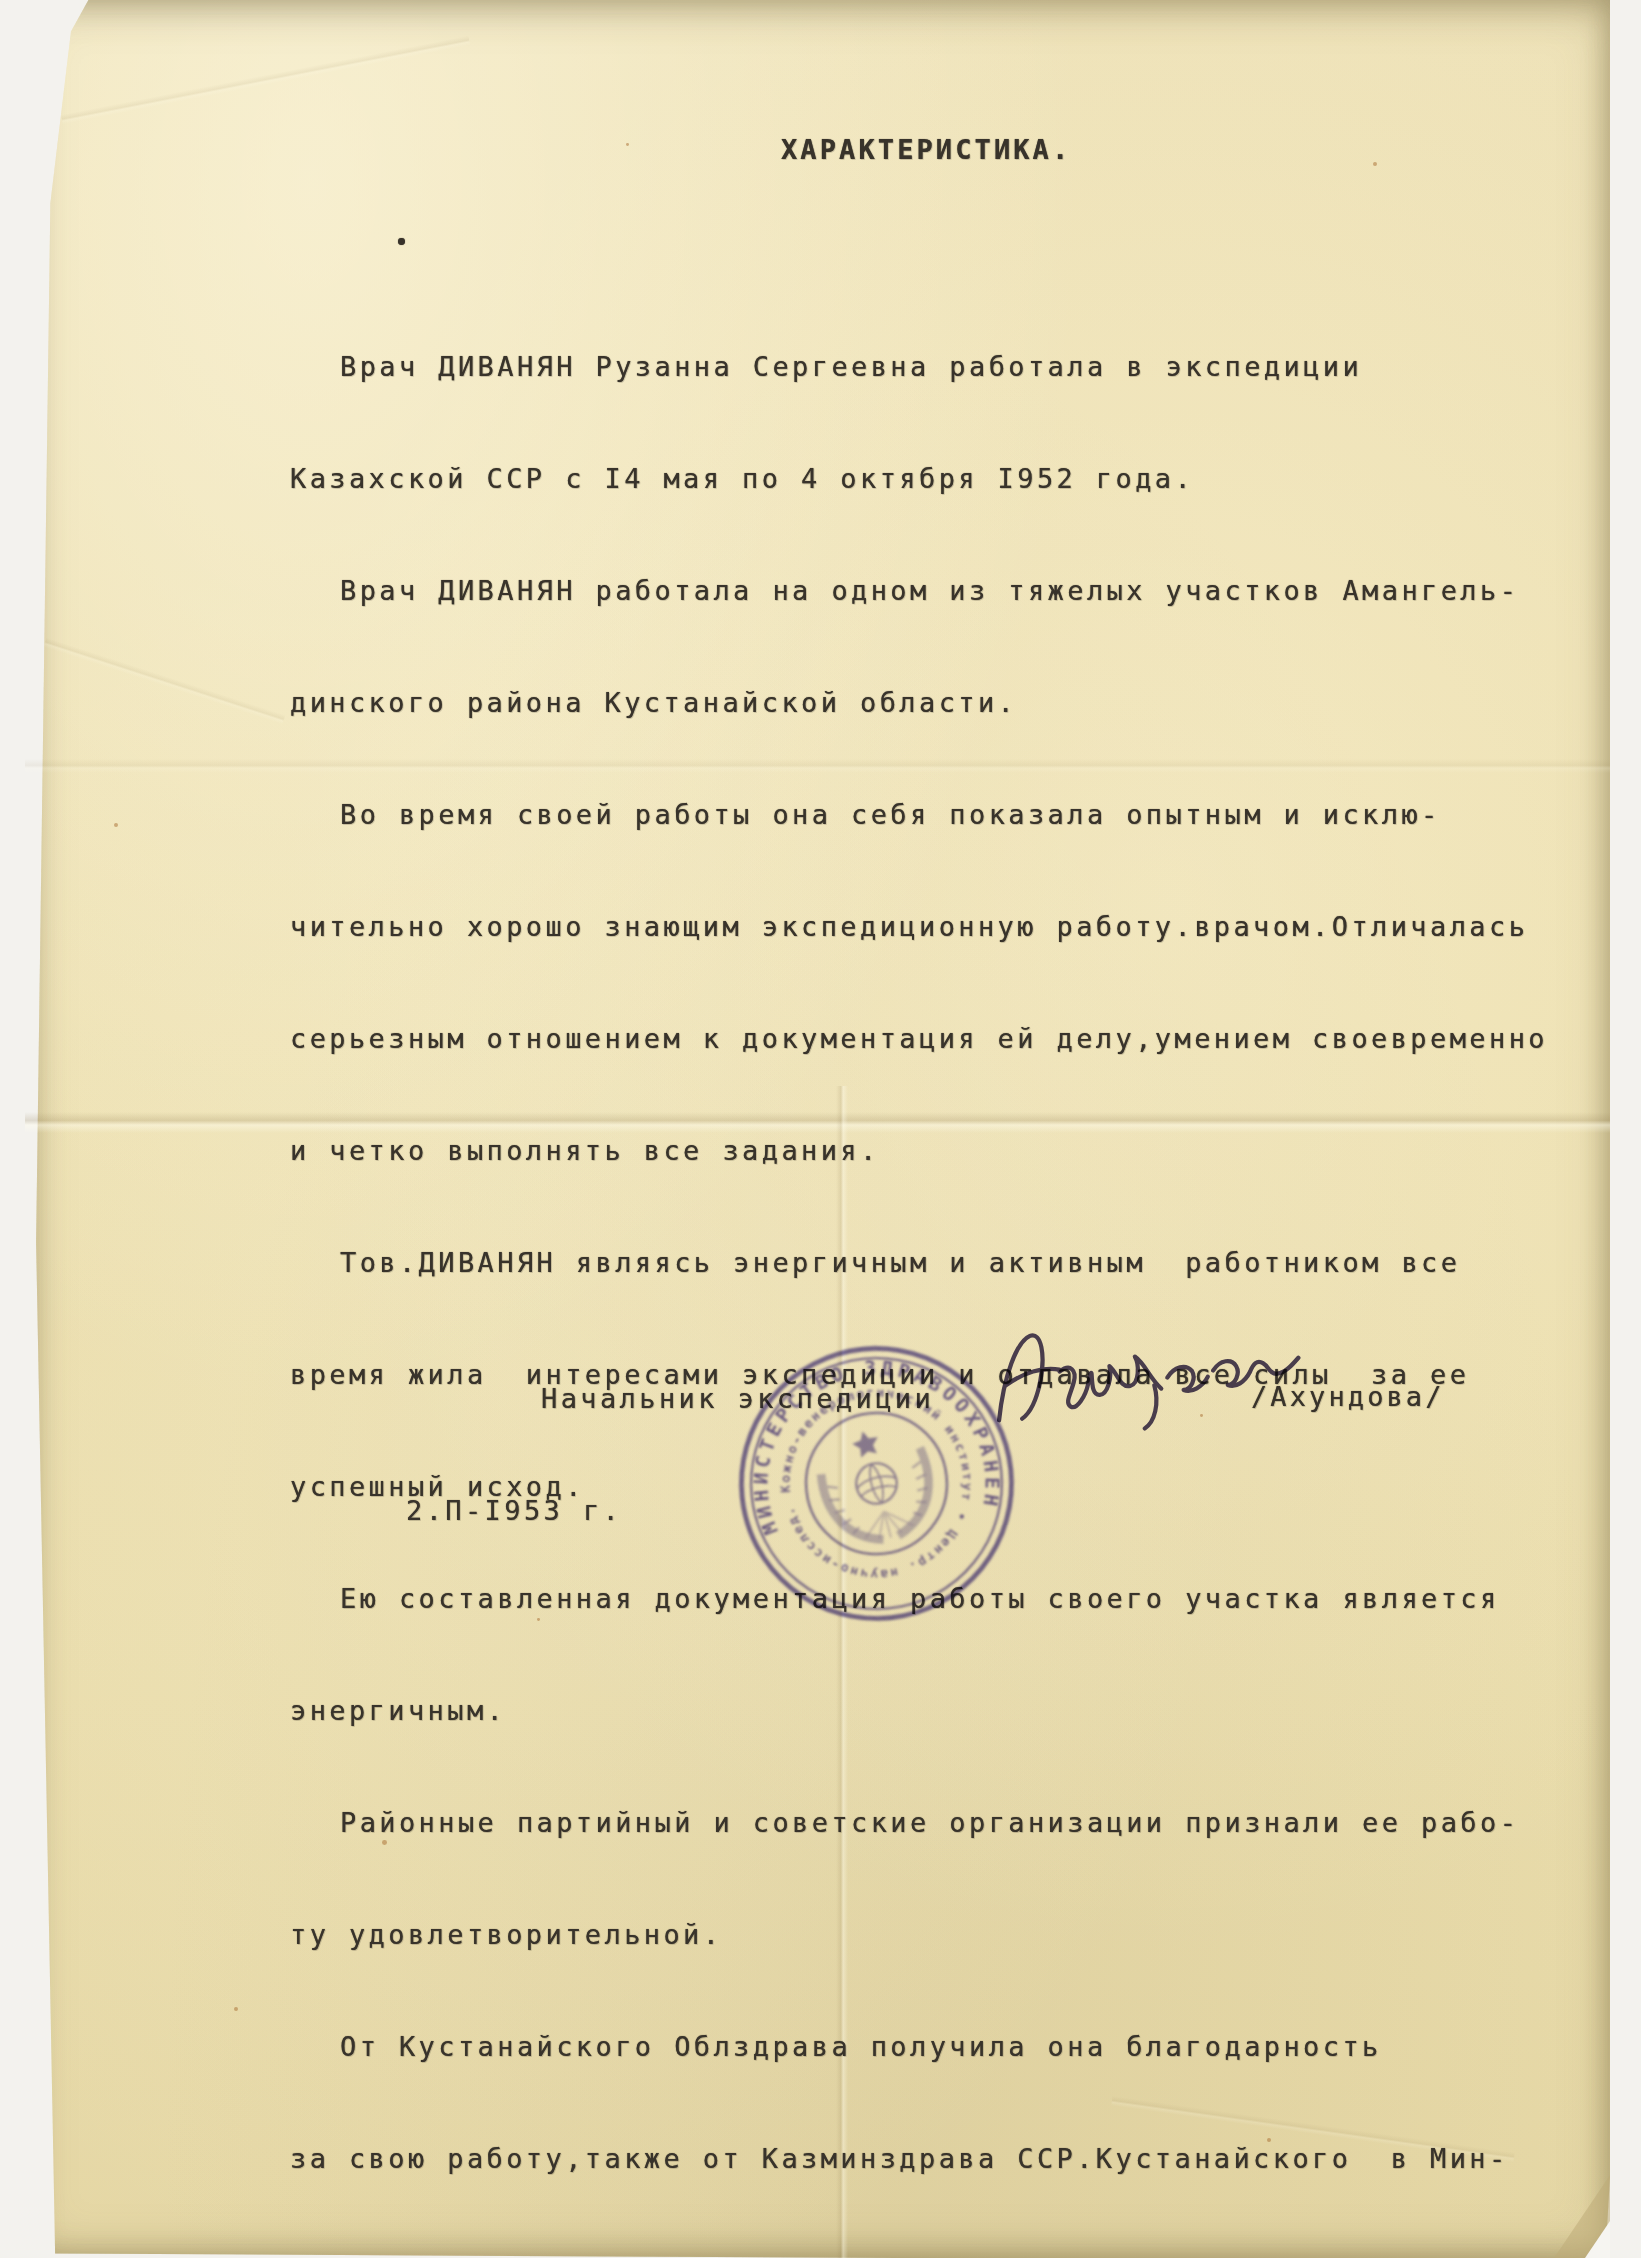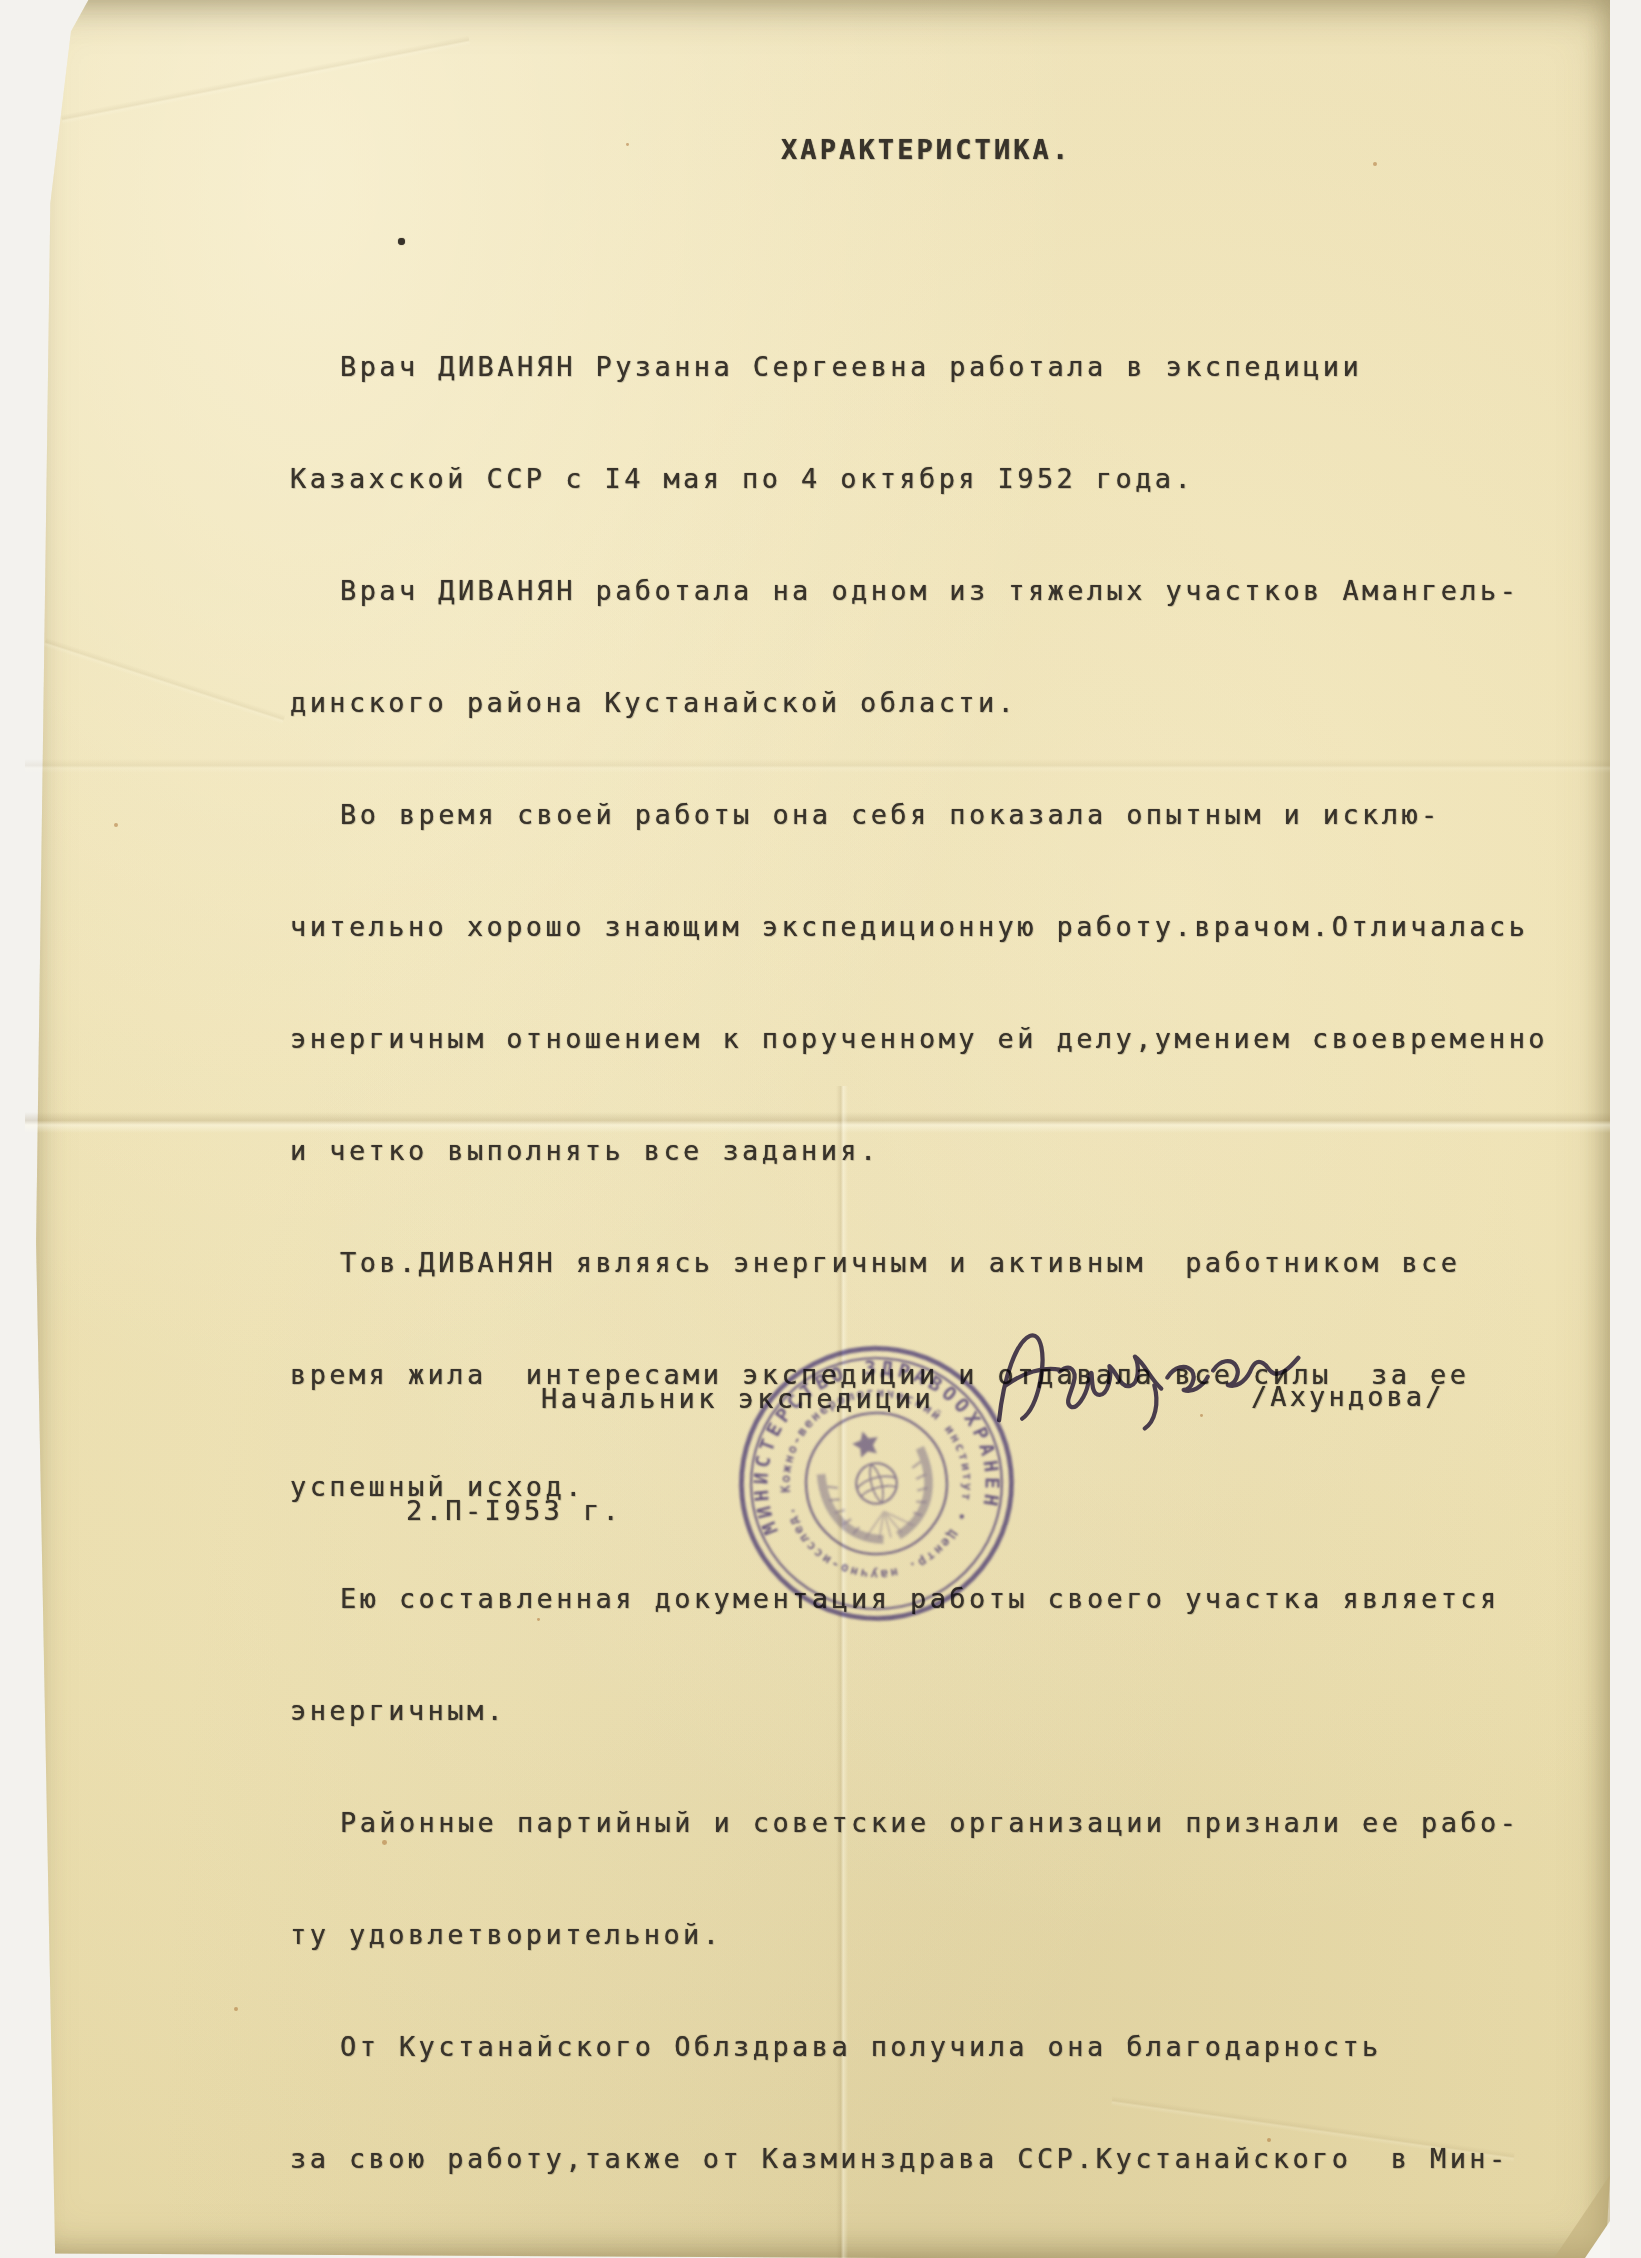--- a/index.html
+++ b/index.html
@@ -93,21 +93,21 @@
   <div class="tw title">ХАРАКТЕРИСТИКА.</div>
   <div class="stray-dot"></div>
 
   <div class="tw bodytext">
     <div class="line ind">Врач ДИВАНЯН Рузанна Сергеевна работала в экспедиции</div>
     <div class="line">Казахской ССР с I4 мая по 4 октября I952 года.</div>
     <div class="line ind">Врач ДИВАНЯН работала на одном из тяжелых участков Амангель-</div>
     <div class="line">динского района Кустанайской области.</div>
     <div class="line ind">Во время своей работы она себя показала опытным и исклю-</div>
     <div class="line">чительно хорошо знающим экспедиционную работу.врачом.Отличалась</div>
-    <div class="line">энергичным отношением к порученному ей делу,умением своевременно</div>
+    <div class="line">серьезным отношением к документация ей делу,умением своевременно</div>
     <div class="line">и четко выполнять все задания.</div>
     <div class="line ind">Тов.ДИВАНЯН являясь энергичным и активным  работником все</div>
     <div class="line">время жила  интересами экспедиции и отдавала все силы  за ее</div>
     <div class="line">успешный исход.</div>
     <div class="line ind">Ею составленная документация работы своего участка является</div>
     <div class="line">энергичным.</div>
     <div class="line ind">Районные партийный и советские организации признали ее рабо-</div>
     <div class="line">ту удовлетворительной.</div>
     <div class="line ind">От Кустанайского Облздрава получила она благодарность</div>
     <div class="line">за свою работу,также от Казминздрава ССР.Кустанайского  в Мин-</div>

